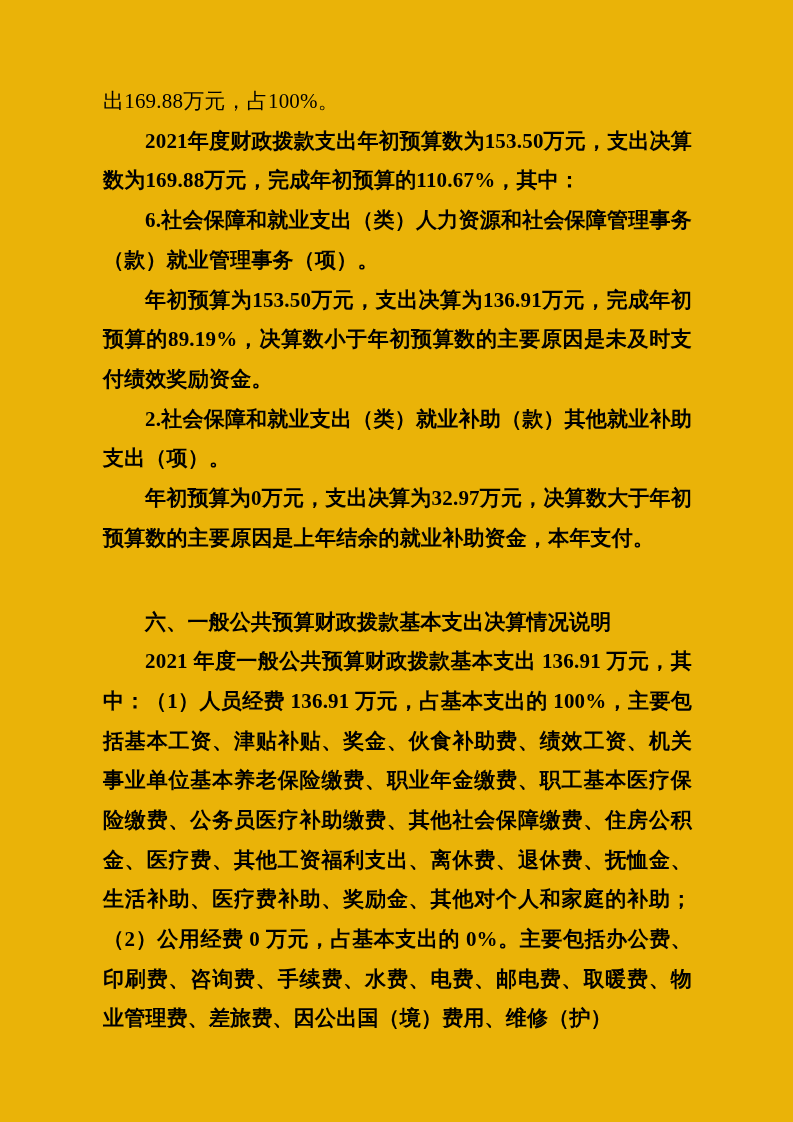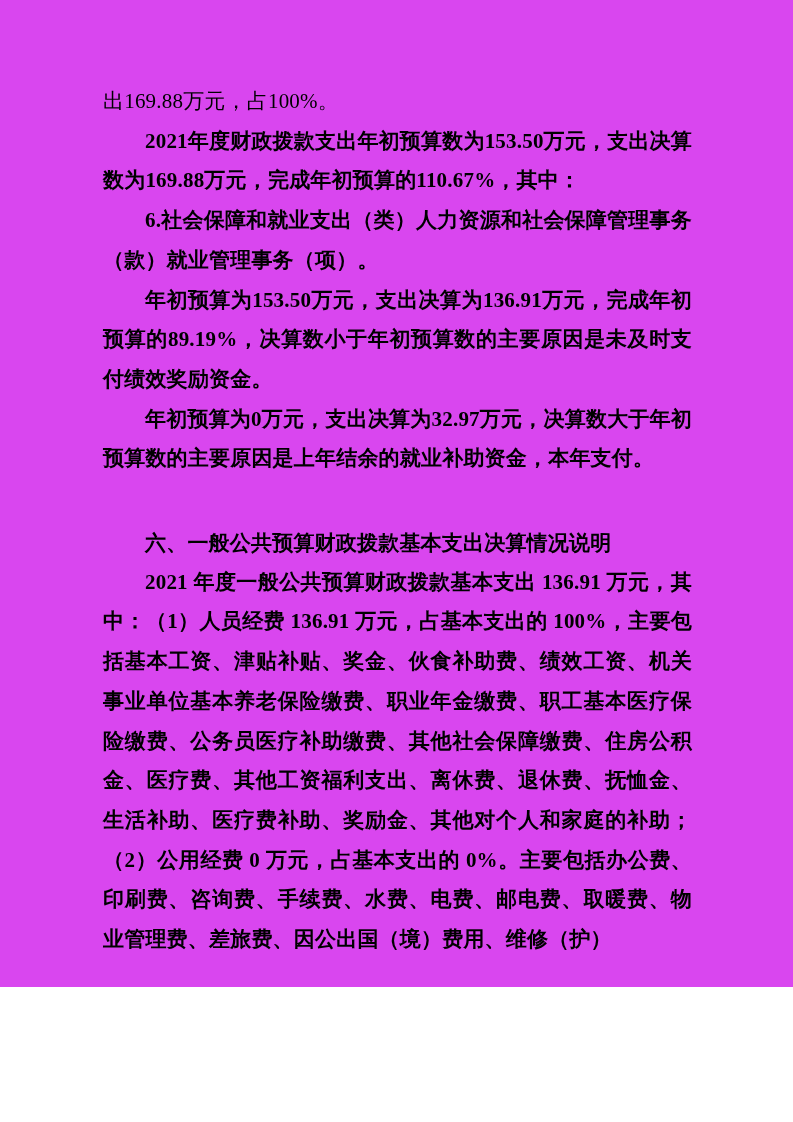--- a/index.html
+++ b/index.html
@@ -3,22 +3,22 @@
 <meta charset="utf-8">
 <style>
   html, body {
     margin: 0;
     padding: 0;
     background: #ffffff;
   }
   .page {
     position: relative;
     width: 793px;
-    height: 987px;
-    background: #d946ef;
+    height: 1122px;
+    background: #eab308;
     overflow: hidden;
     color: #000000;
     font-family: "Liberation Serif", serif;
   }
   .content {
     position: absolute;
     left: 103px;
     top: 82px;
     width: 589px;
   }
@@ -53,17 +53,18 @@
 </style>
 </head>
 <body>
 
 <div class="page">
   <div class="content" id="document-content">
       <p class="body-noindent">出169.88万元，占100%。</p>
       <p class="body">2021年度财政拨款支出年初预算数为153.50万元，支出决算数为169.88万元，完成年初预算的110.67%，其中：</p>
       <p class="body">6.社会保障和就业支出（类）人力资源和社会保障管理事务（款）就业管理事务（项）。</p>
       <p class="body">年初预算为153.50万元，支出决算为136.91万元，完成年初预算的89.19%，决算数小于年初预算数的主要原因是未及时支付绩效奖励资金。</p>
+      <p class="body">2.社会保障和就业支出（类）就业补助（款）其他就业补助支出（项）。</p>
       <p class="body">年初预算为0万元，支出决算为32.97万元，决算数大于年初预算数的主要原因是上年结余的就业补助资金，本年支付。</p>
       <p class="heading-sans">六、一般公共预算财政拨款基本支出决算情况说明</p>
       <p class="body">2021 年度一般公共预算财政拨款基本支出 136.91 万元，其中：（1）人员经费 136.91 万元，占基本支出的 100%，主要包括基本工资、津贴补贴、奖金、伙食补助费、绩效工资、机关事业单位基本养老保险缴费、职业年金缴费、职工基本医疗保险缴费、公务员医疗补助缴费、其他社会保障缴费、住房公积金、医疗费、其他工资福利支出、离休费、退休费、抚恤金、生活补助、医疗费补助、奖励金、其他对个人和家庭的补助；（2）公用经费 0 万元，占基本支出的 0%。主要包括办公费、印刷费、咨询费、手续费、水费、电费、邮电费、取暖费、物业管理费、差旅费、因公出国（境）费用、维修（护）</p>
     </div>
 </div>
 
 </body></html>

